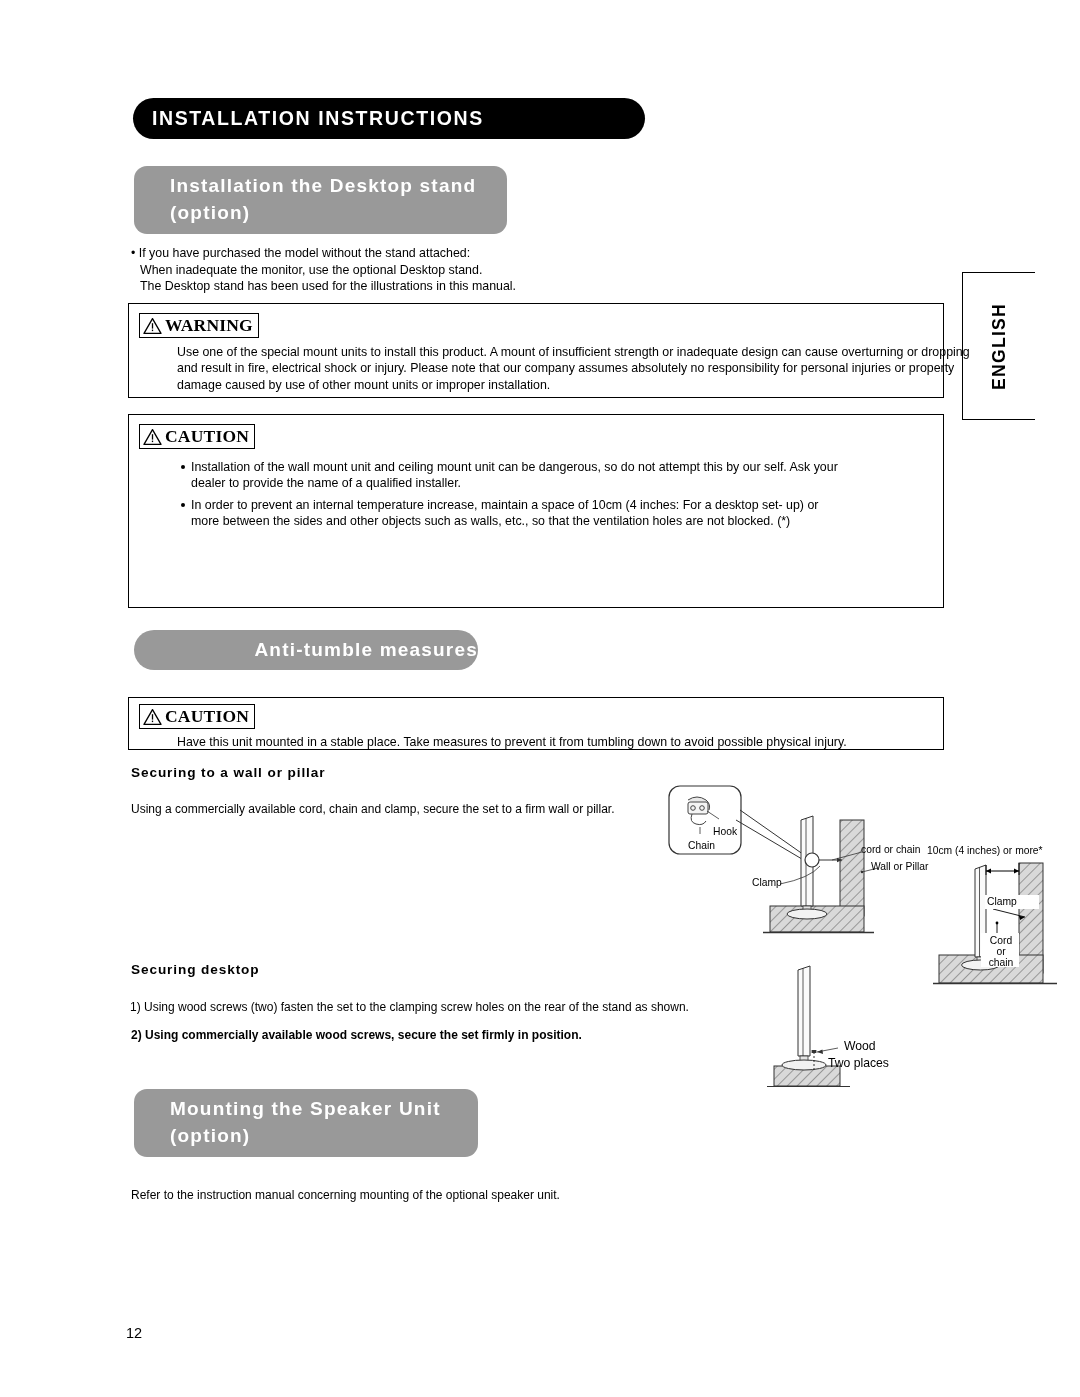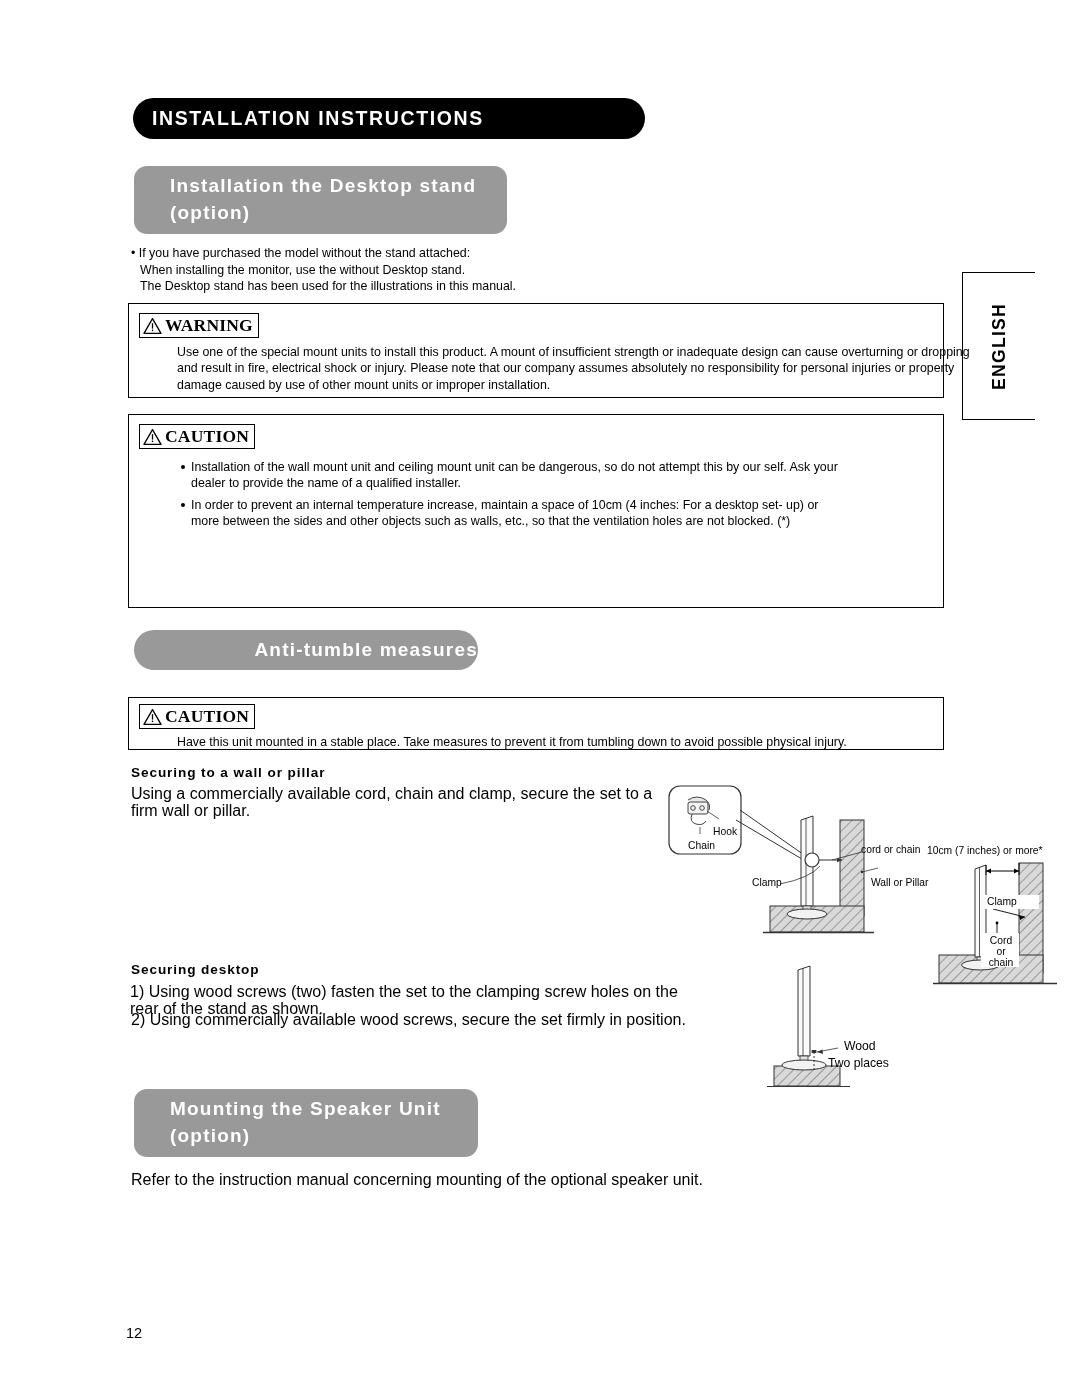--- a/index.html
+++ b/index.html
@@ -150,26 +150,27 @@
     position: absolute;
     font-size: 13.6px;
     font-weight: bold;
     letter-spacing: 0.9px;
   }
   #sub-wall { left: 131px; top: 765px; }
   #sub-desktop { left: 131px; top: 962px; }
 
   .body-text {
     position: absolute;
-    font-size: 16px;
+    font-size: 12px;
     line-height: 16.5px;
+    margin-top: 15px;
   }
   #wall-text { left: 131px; top: 786px; width: 530px; }
   #desk-step1 { left: 130px; top: 984px; width: 570px; }
-  #desk-step2 { left: 131px; top: 1012px; width: 570px; }
+  #desk-step2 { left: 131px; top: 1012px; width: 570px; font-weight: bold; }
   #speaker-text { left: 131px; top: 1172px; width: 600px; }
 
   
   .english-tab {
     position: absolute;
     left: 962px;
     top: 272px;
     width: 73px;
     height: 148px;
     border-left: 1.6px solid #000;
@@ -220,21 +221,21 @@
 
 <div class="gray-head" id="head-desktop">
   <div class="gh-text">
     <span>Installation the Desktop stand</span><br>
     <span>(option)</span>
   </div>
 </div>
 
 <div class="intro-note">
   <div class="bullet-line">• If you have purchased the model without the stand attached:</div>
-  <div class="ind">When installing the monitor, use the without Desktop stand.</div>
+  <div class="ind">When inadequate the monitor, use the optional Desktop stand.</div>
   <div class="ind">The Desktop stand has been used for the illustrations in this manual.</div>
 </div>
 
 <div class="panel" id="warning-panel">
   <div class="alert-badge" id="warning-badge">
     <svg class="tri-icon" width="19" height="18" viewBox="0 0 19 18">
       <polygon points="9.5,1.6 18,16.4 1,16.4" fill="none" stroke="#000" stroke-width="1.3" stroke-linejoin="round"></polygon>
       <rect x="8.85" y="6.2" width="1.3" height="5.4" fill="#000"></rect>
       <rect x="8.85" y="12.6" width="1.3" height="1.5" fill="#000"></rect>
     </svg>
@@ -251,21 +252,21 @@
       <rect x="8.85" y="12.6" width="1.3" height="1.5" fill="#000"></rect>
     </svg>
     <span class="badge-text">CAUTION</span>
   </div>
   <div class="panel-body" id="caution-body">
     <div class="bullet-item">Installation of the wall mount unit and ceiling mount unit can be dangerous, so do not attempt this by our self. Ask your dealer to provide the name of a qualified installer.</div>
     <div class="bullet-item">In order to prevent an internal temperature increase, maintain a space of 10cm (4 inches: For a desktop set- up) or more between the sides and other objects such as walls, etc., so that the ventilation holes are not blocked. (*)</div>
   </div>
 
   <div class="figure" id="fig-clearance">
-    <div class="fig-label" style="left:-2px; top:0px;">10cm (7 inches) or more*</div>
+    <div class="fig-label" style="left:-2px; top:0px;">10cm (4 inches) or more*</div>
     <svg width="140" height="152" viewBox="0 0 140 152">
       <defs>
         <pattern id="hatchA" width="7" height="7" patternTransform="rotate(45)" patternUnits="userSpaceOnUse">
           <rect width="7" height="7" fill="#d9d9d9"></rect>
           <line x1="0" y1="0" x2="0" y2="7" stroke="#555" stroke-width="1"></line>
         </pattern>
       </defs>
 
       <rect x="90" y="18" width="24" height="110" fill="url(#hatchA)" stroke="#333" stroke-width="1"></rect>
 
@@ -362,21 +363,21 @@
     <line x1="166" y1="82" x2="196" y2="74" stroke="#333" stroke-width="0.8"></line>
 
     <line x1="196" y1="94" x2="212" y2="90" stroke="#333" stroke-width="0.8"></line>
     <circle cx="196" cy="94" r="1.2" fill="#333"></circle>
 
     <path d="M114 106 q30 -6 40 -18" fill="none" stroke="#333" stroke-width="0.8"></path>
   </svg>
   <div class="fig-label" style="left:47px; top:48px;">Hook</div>
   <div class="fig-label" style="left:22px; top:62px;">Chain</div>
   <div class="fig-label" style="left:195px; top:66px;">cord or chain</div>
-  <div class="fig-label" style="left:205px; top:99px;">Wall or Pillar</div>
+  <div class="fig-label" style="left:205px; top:83px;">Wall or Pillar</div>
   <div class="fig-label" style="left:86px; top:99px;">Clamp</div>
 </div>
 
 <div class="sub-head" id="sub-desktop">Securing desktop</div>
 <div class="body-text" id="desk-step1">1) Using wood screws (two) fasten the set to the clamping screw holes on the rear of the stand as shown.</div>
 <div class="body-text" id="desk-step2">2) Using commercially available wood screws, secure the set firmly in position.</div>
 
 <div class="figure" id="fig-desk">
   <svg width="182" height="132" viewBox="0 0 182 132">
     <defs>

